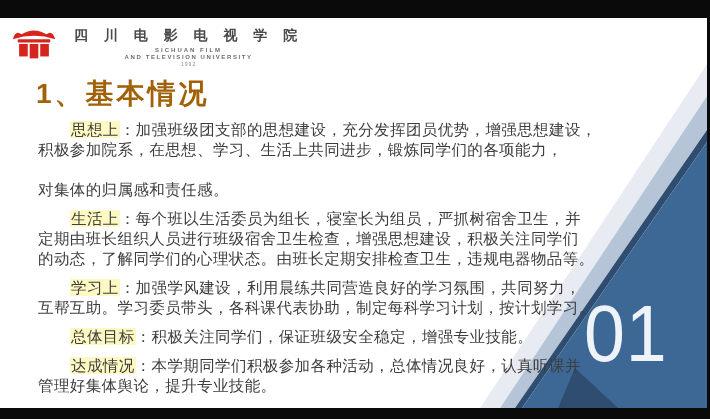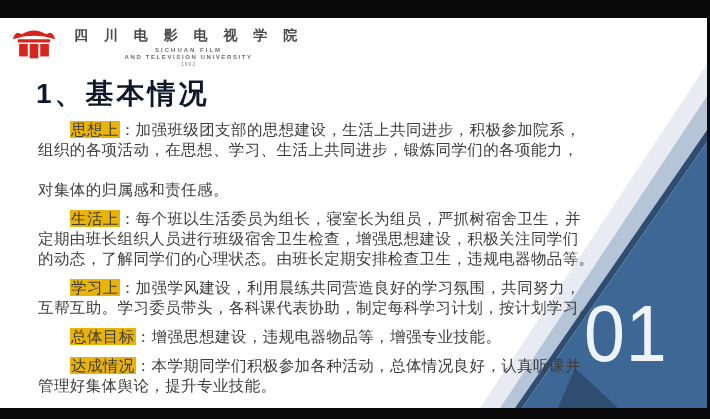--- a/index.html
+++ b/index.html
@@ -11,24 +11,24 @@
   .logo-row{position:absolute;left:10px;top:7px;display:flex;align-items:flex-start;}
   .logo-icon{width:48px;height:36px;margin-right:16px;}
   .logo-text{text-align:center;padding-top:2px;}
   .logo-cn{font-size:14px;letter-spacing:6px;color:#4a4a4a;font-weight:bold;white-space:nowrap;}
   .logo-en1{font-size:6px;letter-spacing:2px;color:#6d6d6d;margin-top:2px;font-weight:bold;}
   .logo-en2{font-size:6px;letter-spacing:1.6px;color:#6d6d6d;margin-top:1px;font-weight:bold;}
   .logo-year{font-size:5px;letter-spacing:1px;color:#8a8a8a;margin-top:1px;}
   
   .content{position:absolute;left:38px;top:0;width:580px;}
   h1.title{margin:58px 0 8px -2px;font-size:28px;line-height:36px;font-weight:bold;
-           color:#0f172a;letter-spacing:3px;}
+           color:#a16207;letter-spacing:3px;}
   .para{margin:0 0 9px 0;text-indent:32px;font-size:15.5px;line-height:20px;
         letter-spacing:0.4px;color:#3d3d3d;}
-  .hl{background:#eab308;padding:0 1px;}
+  .hl{background:#fef9c3;padding:0 1px;}
   
   .page-num{position:absolute;left:584px;top:276px;font-size:80px;line-height:80px;
             color:#eef3f8;letter-spacing:1px;transform:scaleX(0.92);transform-origin:left top;
             font-weight:400;}
 </style>
 </head>
 <body>
 
 <div class="stage">
   <div class="slide">
@@ -55,24 +55,24 @@
         <div class="logo-cn">四 川 电 影 电 视 学 院</div>
         <div class="logo-en1">SICHUAN FILM</div>
         <div class="logo-en2">AND TELEVISION UNIVERSITY</div>
         <div class="logo-year">1992</div>
       </div>
     </div>
 
     <div class="content">
       <h1 class="title">1、基本情况</h1>
       <div id="paragraphs">
-          <div class="para"><span class="hl">思想上</span><span>：</span><span>加强班级团支部的思想建设，生活上共同进步，积极参加院系，</span><br><span>组织的各项活动，在思想、学习、生活上共同进步，锻炼同学们的各项能力，</span><br><br><span>对集体的归属感和责任感。</span></div>
+          <div class="para"><span class="hl">思想上</span><span>：</span><span>加强班级团支部的思想建设，充分发挥团员优势，增强思想建设，</span><br><span>积极参加院系，在思想、学习、生活上共同进步，锻炼同学们的各项能力，</span><br><br><span>对集体的归属感和责任感。</span></div>
           <div class="para"><span class="hl">生活上</span><span>：</span><span>每个班以生活委员为组长，寝室长为组员，严抓树宿舍卫生，并</span><br><span>定期由班长组织人员进行班级宿舍卫生检查，增强思想建设，积极关注同学们</span><br><span>的动态，了解同学们的心理状态。由班长定期安排检查卫生，违规电器物品等。</span></div>
           <div class="para"><span class="hl">学习上</span><span>：</span><span>加强学风建设，利用晨练共同营造良好的学习氛围，共同努力，</span><br><span>互帮互助。学习委员带头，各科课代表协助，制定每科学习计划，按计划学习。</span></div>
-          <div class="para"><span class="hl">总体目标</span><span>：</span><span>增强思想建设，违规电器物品等，增强专业技能。</span></div>
+          <div class="para"><span class="hl">总体目标</span><span>：</span><span>积极关注同学们，保证班级安全稳定，增强专业技能。</span></div>
           <div class="para"><span class="hl">达成情况</span><span>：</span><span>本学期同学们积极参加各种活动，总体情况良好，认真听课并</span><br><span>管理好集体舆论，提升专业技能。</span></div>
         </div>
     </div>
 
     <div class="page-num">01</div>
 
   </div>
 </div>
 
 </body></html>

